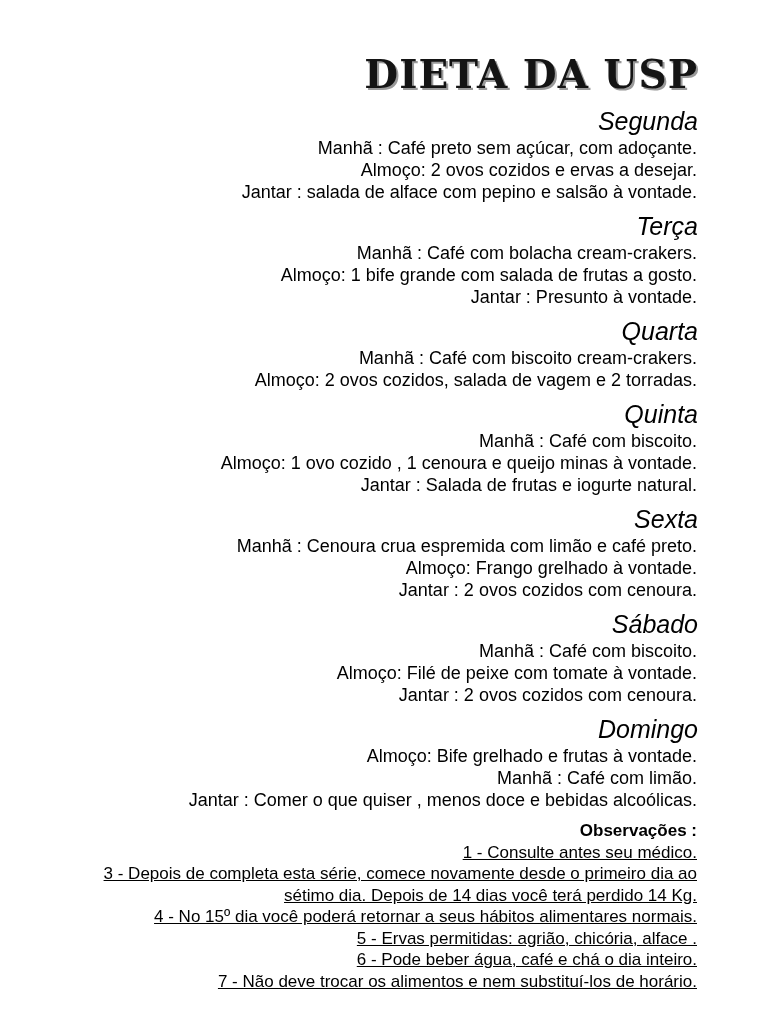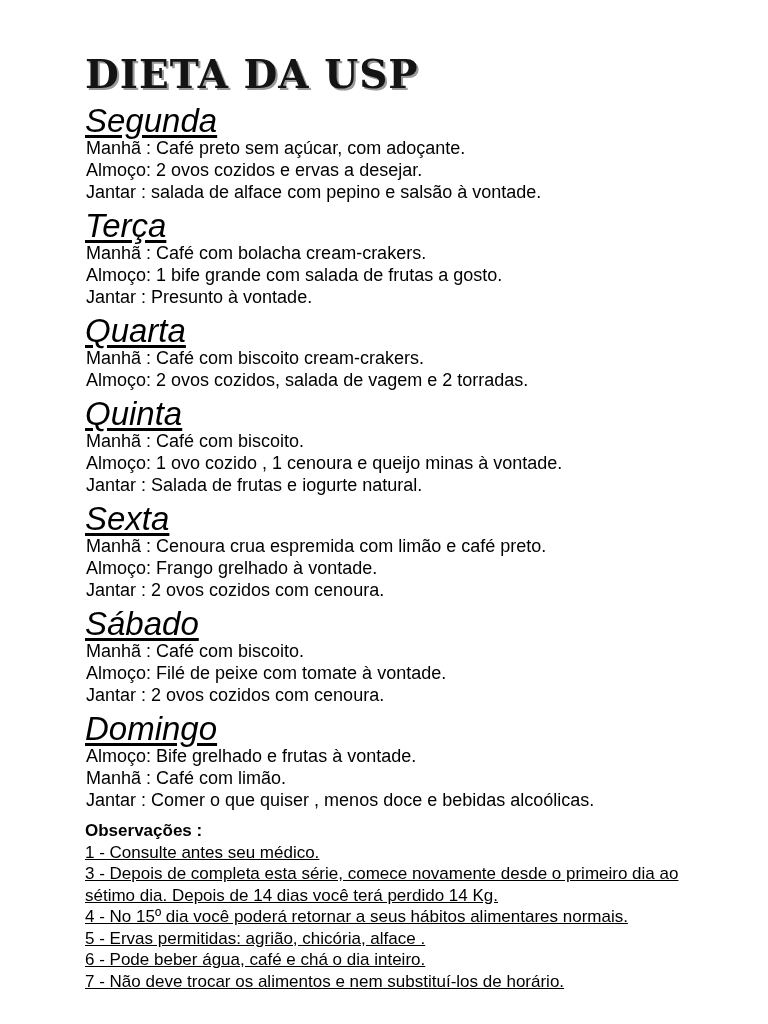--- a/index.html
+++ b/index.html
@@ -9,45 +9,45 @@
     width: 768px;
     height: 1024px;
     overflow: hidden;
   }
   .page {
     position: relative;
     width: 768px;
     height: 1024px;
     background: #ffffff;
     box-sizing: border-box;
-    padding: 50px 36px 0 85px;
+    padding: 50px 70px 0 85px;
     font-family: "Liberation Sans", sans-serif;
     color: #000000;
+    text-align: right;
   }
   .doc-title {
     font-family: "DejaVu Serif", serif;
     font-weight: bold;
     font-size: 39px;
     line-height: 48px;
     margin: 0;
     letter-spacing: 1px;
     color: #141414;
     text-shadow: 2px 2px 0 #9a9a9a;
   }
   .day {
     margin-top: 10px;
   }
   .day-heading {
     font-family: "Liberation Sans", sans-serif;
     font-style: italic;
     font-weight: normal;
-    font-size: 33px;
+    font-size: 25px;
     line-height: 26px;
     margin: 0 0 3px 0;
-    text-decoration: underline;
     text-underline-offset: 3px;
     display: inline-block;
   }
   .meal {
     font-size: 18px;
     line-height: 21px;
     margin: 1px;
     white-space: nowrap;
   }
   .observations {

